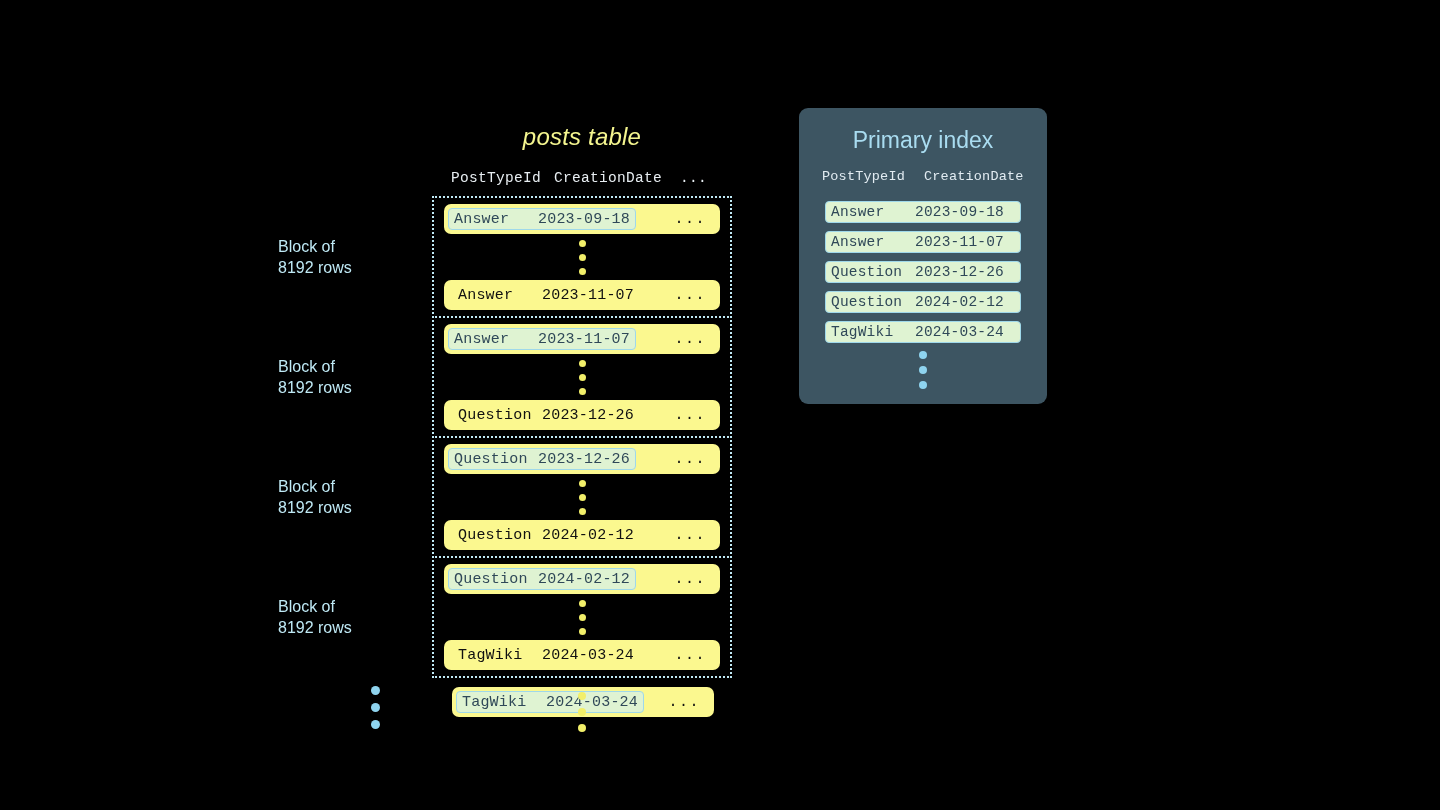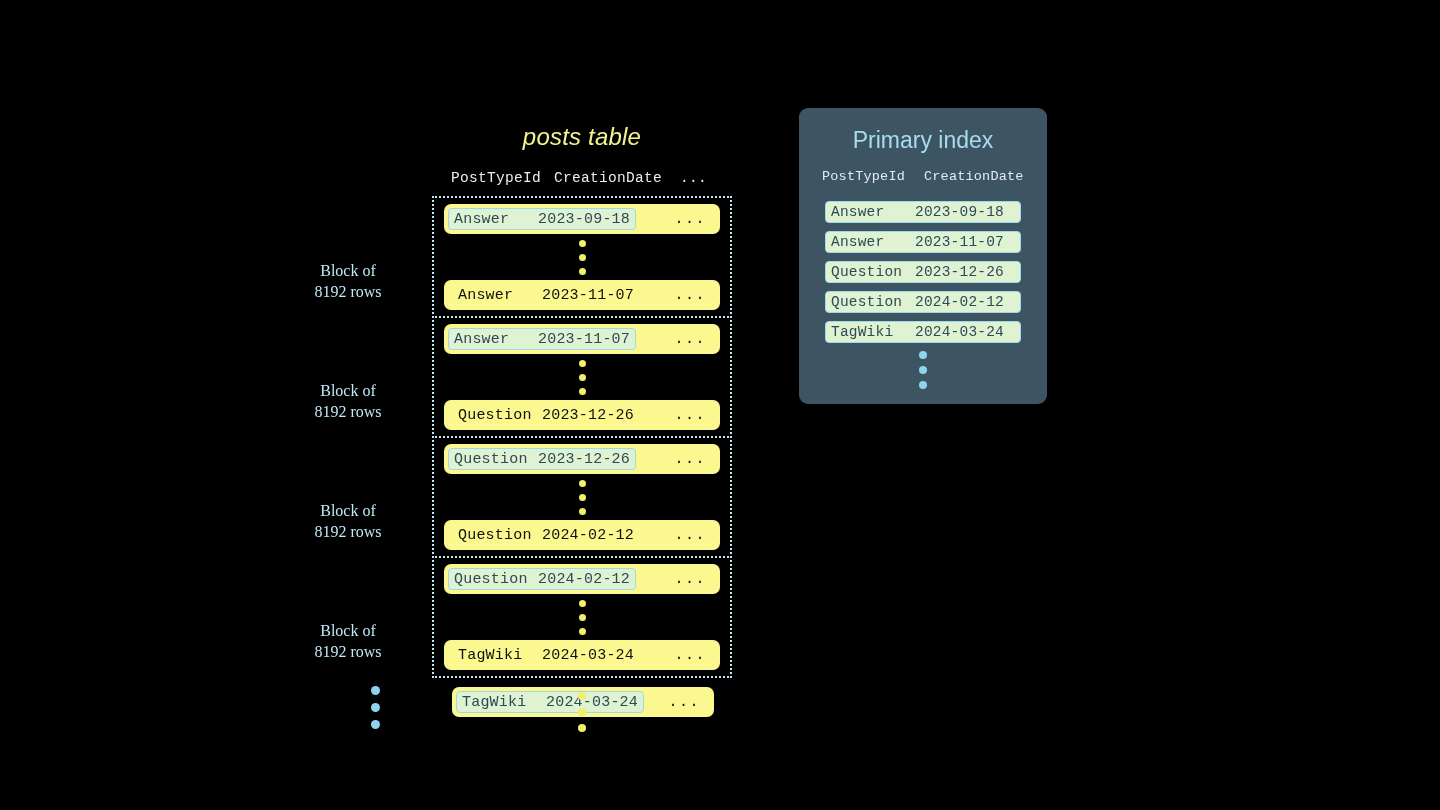--- a/index.html
+++ b/index.html
@@ -74,27 +74,25 @@
     background: transparent;
   }
 
   .block-label {
     position: absolute;
     right: 100%;
     top: 50%;
     transform: translateY(-50%);
     margin-right: 16px;
     width: 140px;
-    text-align: center;
-    font-family: Liberation Serif, serif;
+    font-family: Liberation Sans, sans-serif;
     font-size: 16px;
     line-height: 21px;
     color: #bfe9f5;
     white-space: pre-line;
-    margin-top: 24px;
   }
 
   
   .row {
     position: relative;
     box-sizing: border-box;
     height: 30px;
     margin: 0 10px;
     background: #fbf88f;
     border-radius: 7px;

